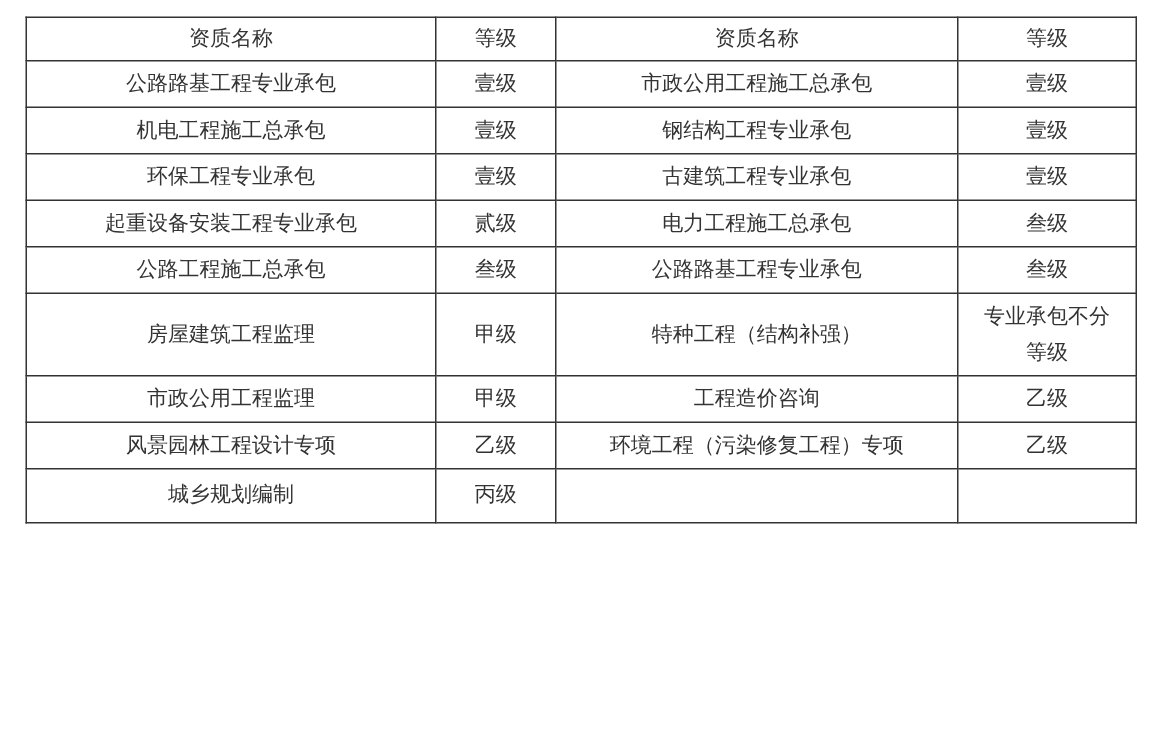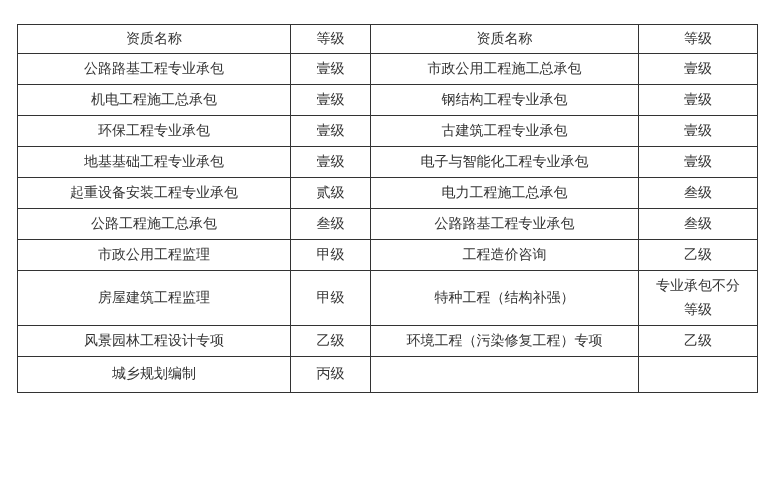--- a/index.html
+++ b/index.html
@@ -6,21 +6,21 @@
   html, body {
     width: 780px;
     height: 504px;
     background: #ffffff;
     font-family: "Liberation Sans", "DejaVu Sans", sans-serif;
     overflow: hidden;
   }
   .qual-table {
     position: absolute;
     left: 17px;
-    top: 24px;
+    top: 11px;
     width: 740px;
     border-collapse: collapse;
     table-layout: fixed;
   }
   .qual-table td, .qual-table th {
     border: 1px solid #333333;
     text-align: center;
     vertical-align: middle;
     font-size: 14px;
     font-weight: normal;
@@ -65,48 +65,42 @@
         <td><span>钢结构工程专业承包</span></td>
         <td class="grade-narrow"><span>壹级</span></td>
       </tr>
       <tr style="height: 31px;">
         <td><span>环保工程专业承包</span></td>
         <td><span>壹级</span></td>
         <td><span>古建筑工程专业承包</span></td>
         <td class="grade-narrow"><span>壹级</span></td>
       </tr>
       <tr style="height: 31px;">
-        <td><span>地基基础工程专业承包</span></td>
-        <td><span>壹级</span></td>
-        <td><span>电子与智能化工程专业承包</span></td>
-        <td class="grade-narrow"><span>壹级</span></td>
-      </tr>
-      <tr style="height: 31px;">
         <td><span>起重设备安装工程专业承包</span></td>
         <td><span>贰级</span></td>
         <td><span>电力工程施工总承包</span></td>
         <td class="grade-narrow"><span>叁级</span></td>
       </tr>
       <tr style="height: 31px;">
         <td><span>公路工程施工总承包</span></td>
         <td><span>叁级</span></td>
         <td><span>公路路基工程专业承包</span></td>
         <td class="grade-narrow"><span>叁级</span></td>
       </tr>
+      <tr style="height: 55px;">
+        <td><span>房屋建筑工程监理</span></td>
+        <td><span>甲级</span></td>
+        <td><span>特种工程（结构补强）</span></td>
+        <td class="grade-narrow"><span>专业承包不分等级</span></td>
+      </tr>
       <tr style="height: 31px;">
         <td><span>市政公用工程监理</span></td>
         <td><span>甲级</span></td>
         <td><span>工程造价咨询</span></td>
         <td class="grade-narrow"><span>乙级</span></td>
-      </tr>
-      <tr style="height: 55px;">
-        <td><span>房屋建筑工程监理</span></td>
-        <td><span>甲级</span></td>
-        <td><span>特种工程（结构补强）</span></td>
-        <td class="grade-narrow"><span>专业承包不分等级</span></td>
       </tr>
       <tr style="height: 31px; margin-top: 19px;">
         <td><span>风景园林工程设计专项</span></td>
         <td><span>乙级</span></td>
         <td><span>环境工程（污染修复工程）专项</span></td>
         <td class="grade-narrow"><span>乙级</span></td>
       </tr>
       <tr style="height: 36px;">
         <td><span>城乡规划编制</span></td>
         <td><span>丙级</span></td>

